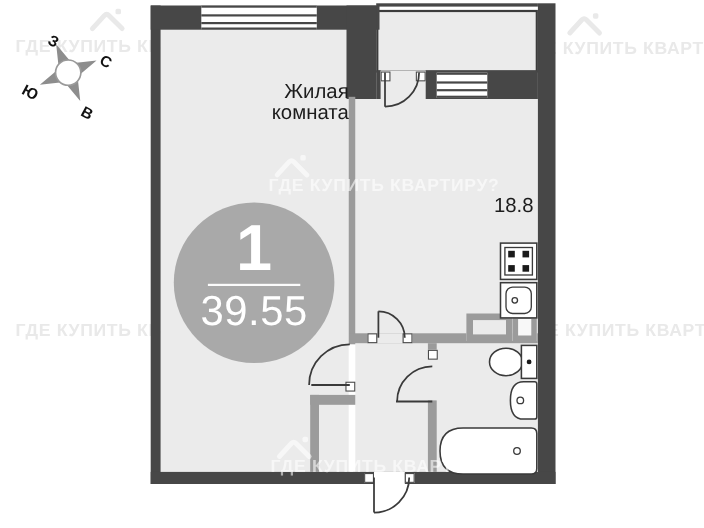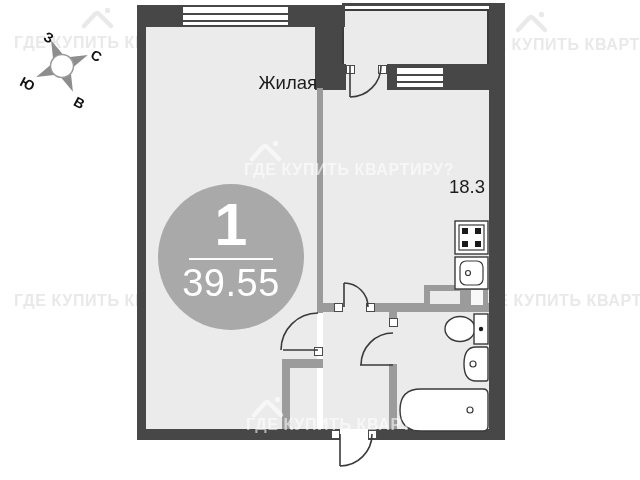--- a/index.html
+++ b/index.html
@@ -116,23 +116,24 @@
 
   <div class="vent" style="left:424px;top:285px;width:42px;height:25px;border:6px solid #9b9b9b;background:#ebebeb"></div>
   <div class="vent" style="left:466px;top:285px;width:22px;height:25px;border:5px solid #9b9b9b;background:#f8f8f8"></div>
 
   <div class="gapwhite" style="left:340px;top:429px;width:28px;height:11px"></div>
   <div class="jamb" style="left:331px;top:430px"></div>
   <div class="jamb" style="left:368px;top:430px"></div>
 
   <div class="room-label" style="left:146px;top:73px;width:171px">
     <span>Жилая</span>
+    <span>комната</span>
   </div>
   <div class="room-label" style="left:340px;top:177px;width:145px">
-    <span>18.3</span>
+    <span>18.8</span>
   </div>
 
   <div class="badge">
     <div class="badge-rooms">1</div>
     <div class="badge-divider"></div>
     <div class="badge-area">39.55</div>
   </div>
 
   <svg class="overlay" width="640" height="480" viewBox="0 0 640 480">
 

